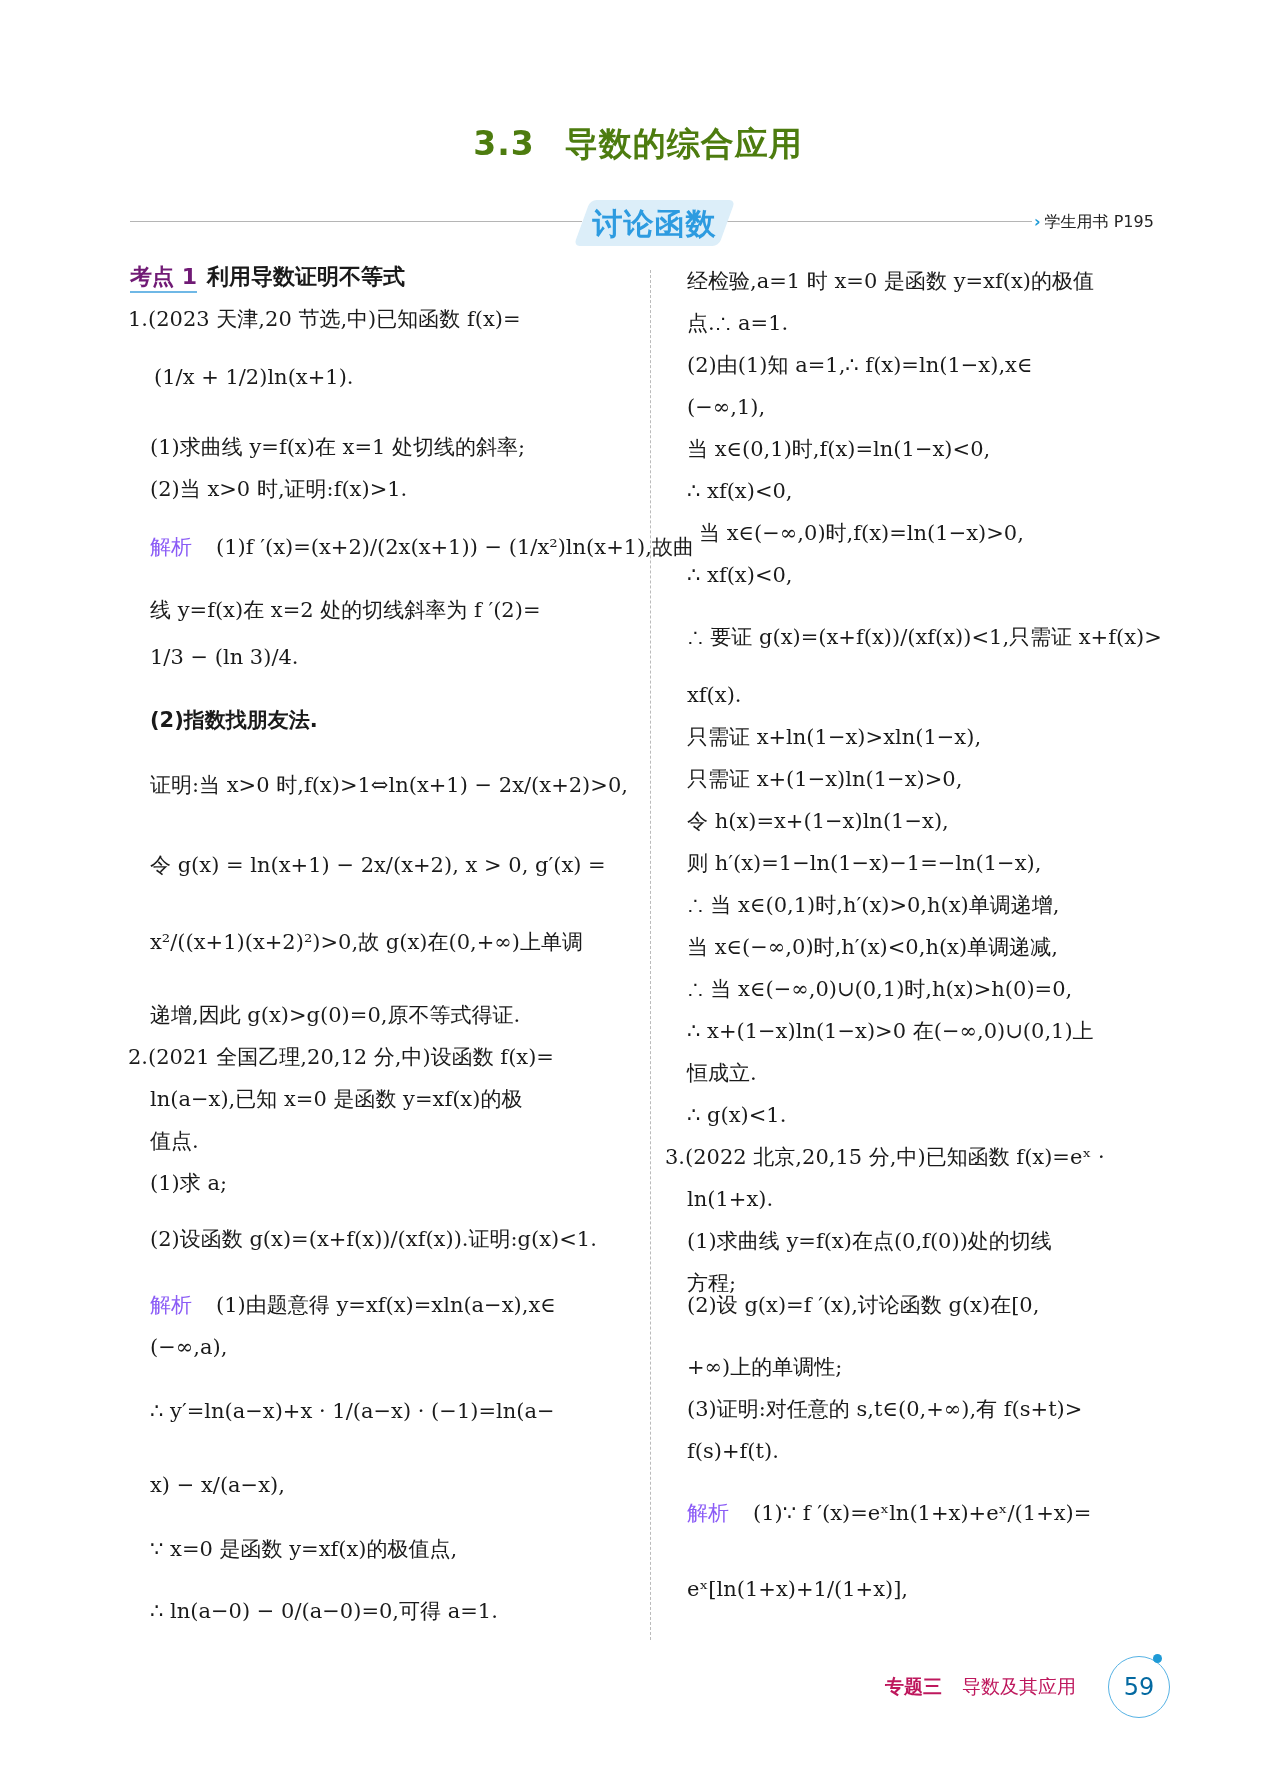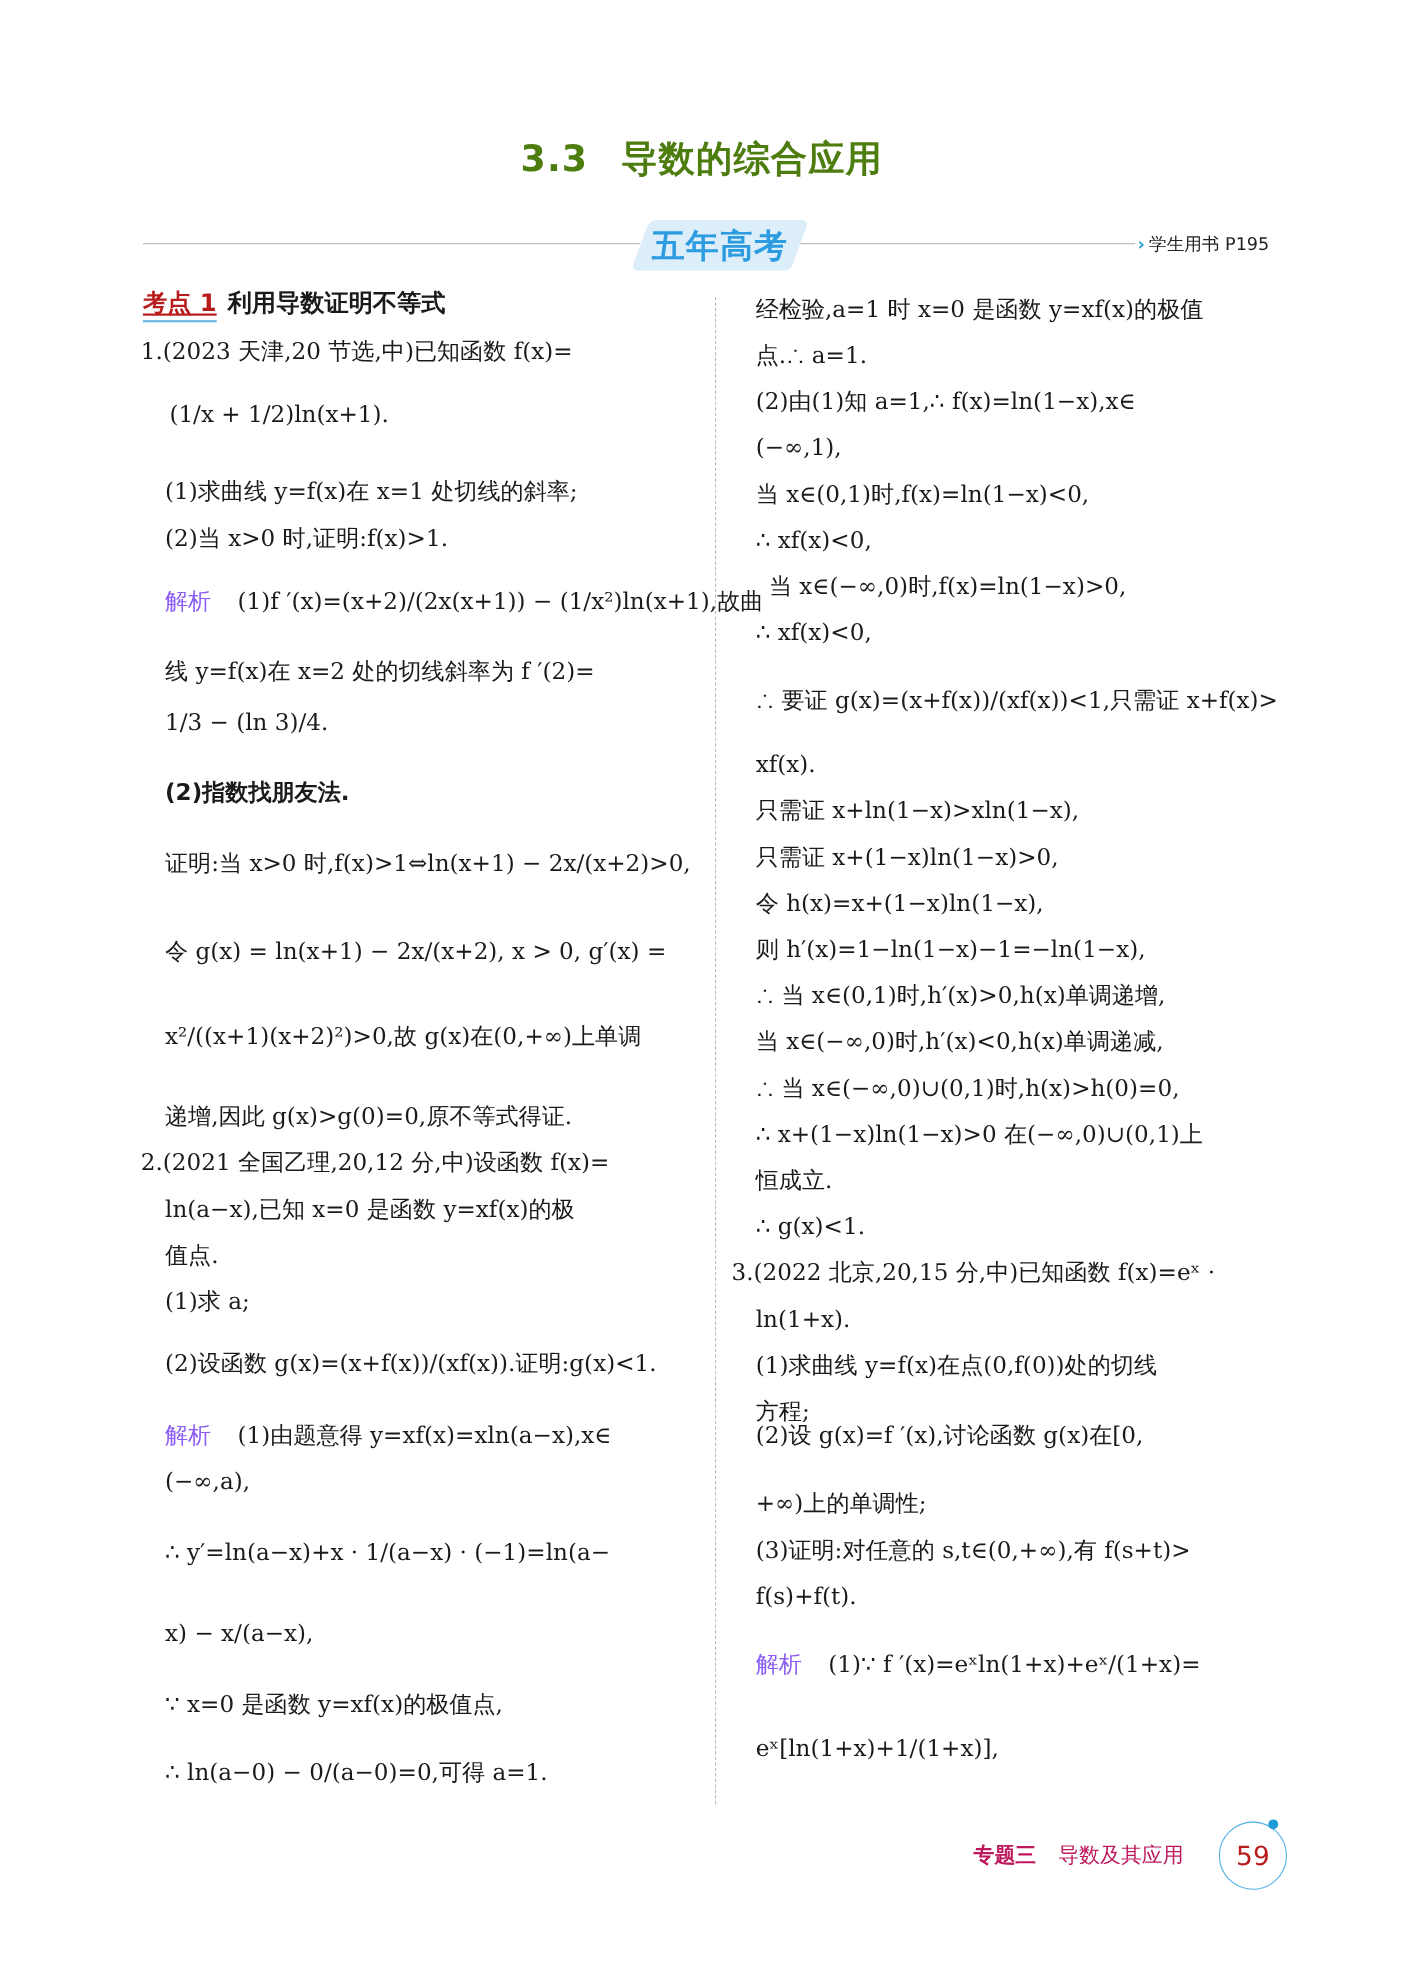--- a/index.html
+++ b/index.html
@@ -36,49 +36,49 @@
     position: absolute; left: 650px; top: 270px; height: 1370px; width: 0;
     border-left: 1px dashed #bbbbbb;
   }
   .col { position: absolute; top: 262px; font-size: 21px; }
   .col.left { left: 130px; width: 500px; }
   .col.right { left: 667px; width: 505px; }
   .line { position: absolute; white-space: nowrap; line-height: 30px; }
   .sec-head {
     font-family: "DejaVu Sans", "Liberation Sans", sans-serif; font-weight: bold; font-size: 22px;
   }
-  .sec-tag { color: #b91c1c; border-bottom: 2px solid #6fb8e6; padding-bottom: 2px; margin-right: 10px; text-decoration: underline; }
+  .sec-tag { color: #701a75; border-bottom: 2px solid #6fb8e6; padding-bottom: 2px; margin-right: 10px; }
   .jx { color: #8b5cf6; font-family: "DejaVu Sans", "Liberation Sans", sans-serif; font-size: 21px; margin-right: 24px; }
   .bold-method { font-family: "DejaVu Sans", "Liberation Sans", sans-serif; font-weight: bold; }
   .footer-text {
     position: absolute; top: 1674px; left: 885px;
     font-family: Liberation Sans, sans-serif; font-size: 19px; color: #be185d;
   }
   .footer-text .topic { font-weight: bold; margin-right: 20px; }
   .page-circle {
     position: absolute; left: 1108px; top: 1656px; width: 60px; height: 60px;
     border: 1.5px solid #56b2e4; border-radius: 50%;
-    font-family: "DejaVu Sans", "Liberation Sans", sans-serif; font-size: 24px; color: #b91c1c;
+    font-family: "DejaVu Sans", "Liberation Sans", sans-serif; font-size: 24px; color: #0369a1;
     text-align: center; line-height: 60px;
   }
   .page-dot {
     position: absolute; left: 1153px; top: 1654px; width: 9px; height: 9px; border-radius: 50%; background: #1e9ad6;
   }
 </style>
 </head>
 <body>
 
 <div class="page-title">
   <span class="num">3.3</span><span>导数的综合应用</span>
 </div>
 
 <div class="banner-line" style="left:130px;width:452px;"></div>
 <div class="banner-line" style="left:727px;width:305px;"></div>
 <div class="banner-badge"></div>
-<div class="banner-text">五年高考</div>
+<div class="banner-text">讨论函数</div>
 <div class="ref">
   <span class="arrow">›</span><span>学生用书 P195</span>
 </div>
 
 <div class="col-divider"></div>
 
 <div class="col left">
   <div class="line sec-head" style="top:0px;">
     <span class="sec-tag">考点 1</span><span>利用导数证明不等式</span>
   </div>

